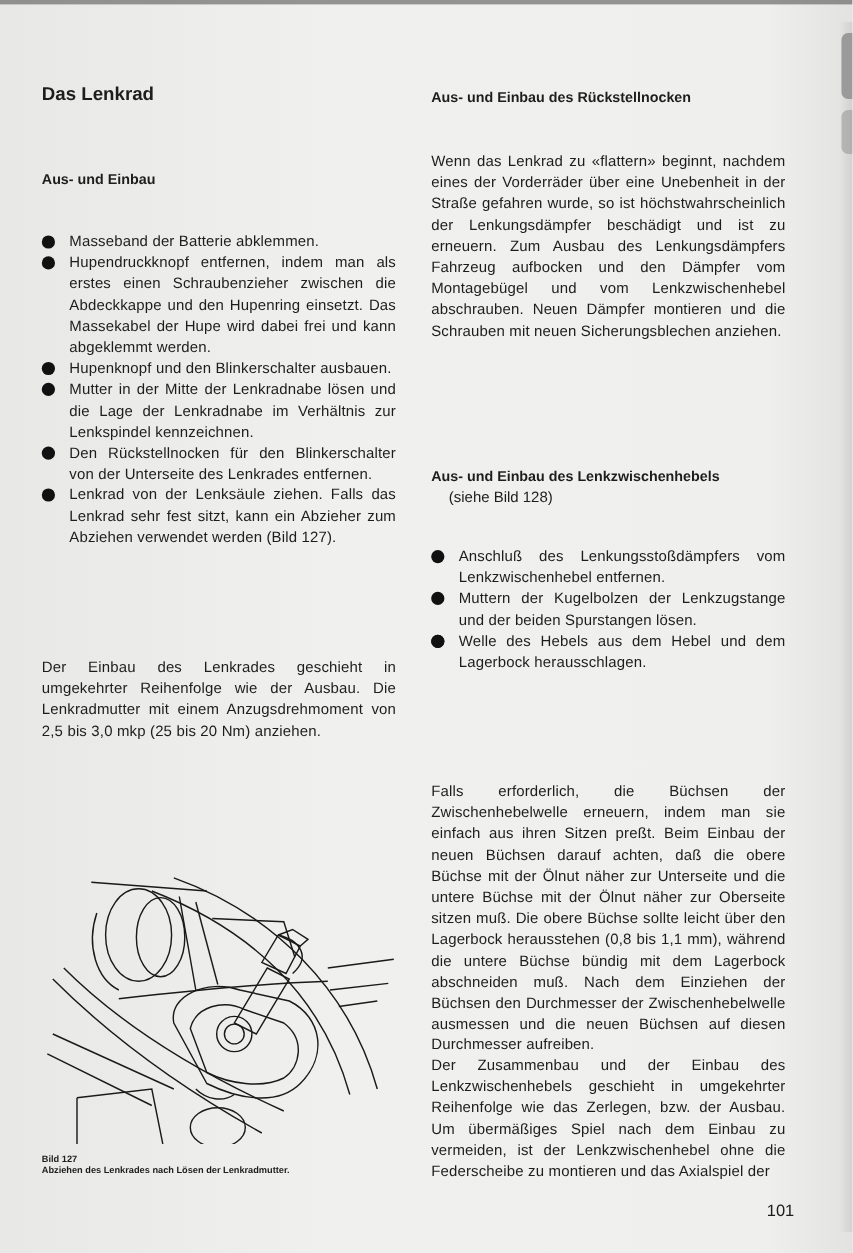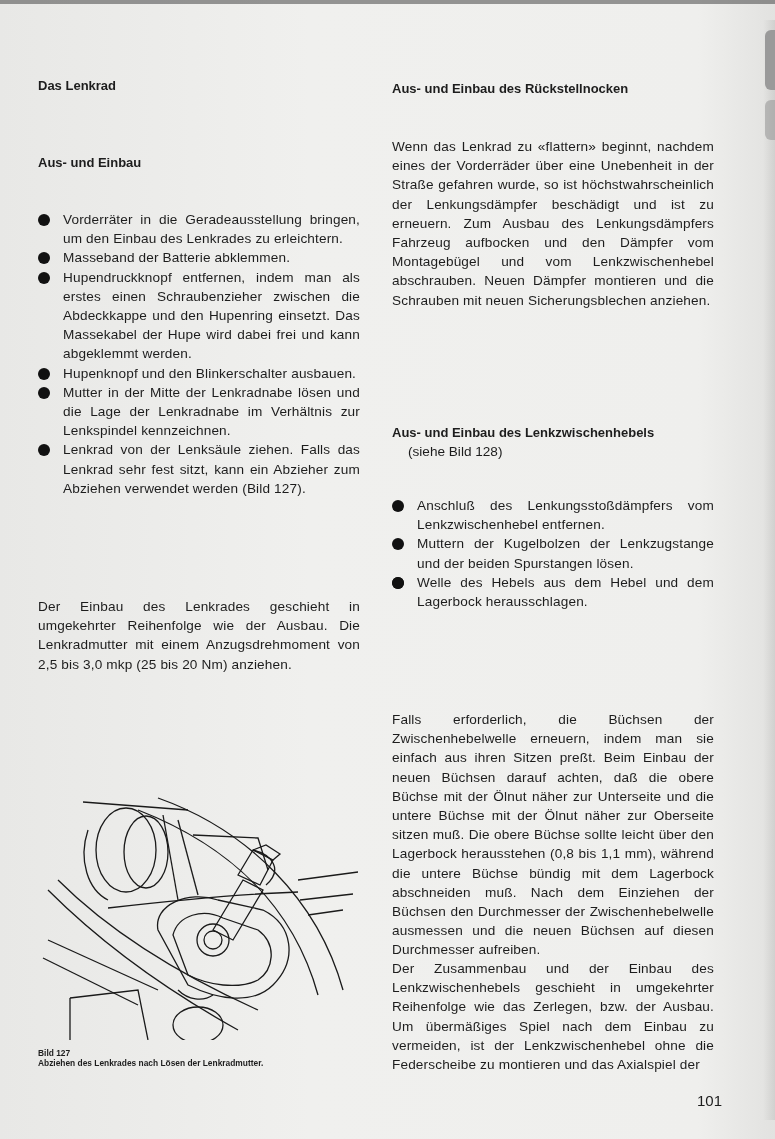--- a/index.html
+++ b/index.html
@@ -7,21 +7,21 @@
     width: 775px; height: 1139px; overflow: hidden;
     background: #ecebea;
     font-family: "Liberation Sans", sans-serif;
     color: #1d1d1d;
     position: relative;
   }
   .page { position: absolute; inset: 0; background: linear-gradient(90deg,#e8e8e6 0%,#f0f0ee 40%,#efefed 90%,#e2e2e0 100%); }
   .col { position: absolute; font-size: 13.6px; line-height: 19.2px; }
   .left { left: 38px; top: 0; width: 322px; }
   .right { left: 392px; top: 0; width: 322px; }
-  .h1 { position: absolute; font-weight: bold; font-size: 13px; }
+  .h1 { position: absolute; font-weight: bold; font-size: 17px; }
   .h2 { position: absolute; font-weight: bold; font-size: 13px; white-space: nowrap; }
   .sub { position: absolute; font-size: 13.6px; margin-left: 16px; }
   ul.bullets { position: absolute; margin: 0; padding: 0; list-style: none; }
   ul.bullets li { position: relative; padding-left: 25px; text-align: justify; text-align-last: left; letter-spacing: 0.15px; }
   ul.bullets li .dot { position: absolute; left: 0; top: 4px; width: 12px; height: 12px; border-radius: 50%; background: #111; }
   .para { position: absolute; text-align: justify; letter-spacing: 0.15px; }
   .caption { position: absolute; font-size: 8.4px; font-weight: bold; line-height: 10.5px; }
   .pagenum { position: absolute; font-size: 15px; }
   .figure { position: absolute; left: 38px; top: 790px; width: 322px; height: 250px; }
   .shadow-top { position: absolute; left: 0; top: 0; width: 775px; height: 4px; background: #555; opacity: .6; }
@@ -35,25 +35,25 @@
   <div class="shadow-top"></div>
   <div class="edge-right"></div>
   <div class="blob" style="top:30px;height:60px;"></div>
   <div class="blob" style="top:100px;height:40px;opacity:.6;"></div>
 
   <div class="col left">
     <div class="h1" style="top:76px;">Das Lenkrad</div>
     <div class="h2" style="top:153px;">Aus- und Einbau</div>
 
     <ul class="bullets" style="top:210px;width:322px;">
-      <li><span class="dot"></span><span>Vorderräter in die Geradeausstellung bringen, um den Einbau des Lenkrades zu erleichtern.</span></li>
       <li><span class="dot"></span><span>Masseband der Batterie abklemmen.</span></li>
       <li><span class="dot"></span><span>Hupendruckknopf entfernen, indem man als erstes einen Schraubenzieher zwischen die Abdeckkappe und den Hupenring einsetzt. Das Massekabel der Hupe wird dabei frei und kann abgeklemmt werden.</span></li>
       <li><span class="dot"></span><span>Hupenknopf und den Blinkerschalter ausbauen.</span></li>
       <li><span class="dot"></span><span>Mutter in der Mitte der Lenkradnabe lösen und die Lage der Lenkradnabe im Verhältnis zur Lenkspindel kennzeichnen.</span></li>
+      <li><span class="dot"></span><span>Den Rückstellnocken für den Blinkerschalter von der Unterseite des Lenkrades entfernen.</span></li>
       <li><span class="dot"></span><span>Lenkrad von der Lenksäule ziehen. Falls das Lenkrad sehr fest sitzt, kann ein Abzieher zum Abziehen verwendet werden (Bild 127).</span></li>
     </ul>
 
     <div class="para" style="top:597px;width:322px;">Der Einbau des Lenkrades geschieht in umgekehrter Reihenfolge wie der Ausbau. Die Lenkradmutter mit einem Anzugsdrehmoment von 2,5 bis 3,0 mkp (25 bis 20 Nm) anziehen.</div>
   </div>
 
   <div class="figure">
     <svg width="322" height="250" viewBox="0 0 322 250" fill="none" stroke="#1a1a1a" stroke-width="1.3">
 
       <path d="M120 8 C 210 40, 280 110, 305 200"></path>

